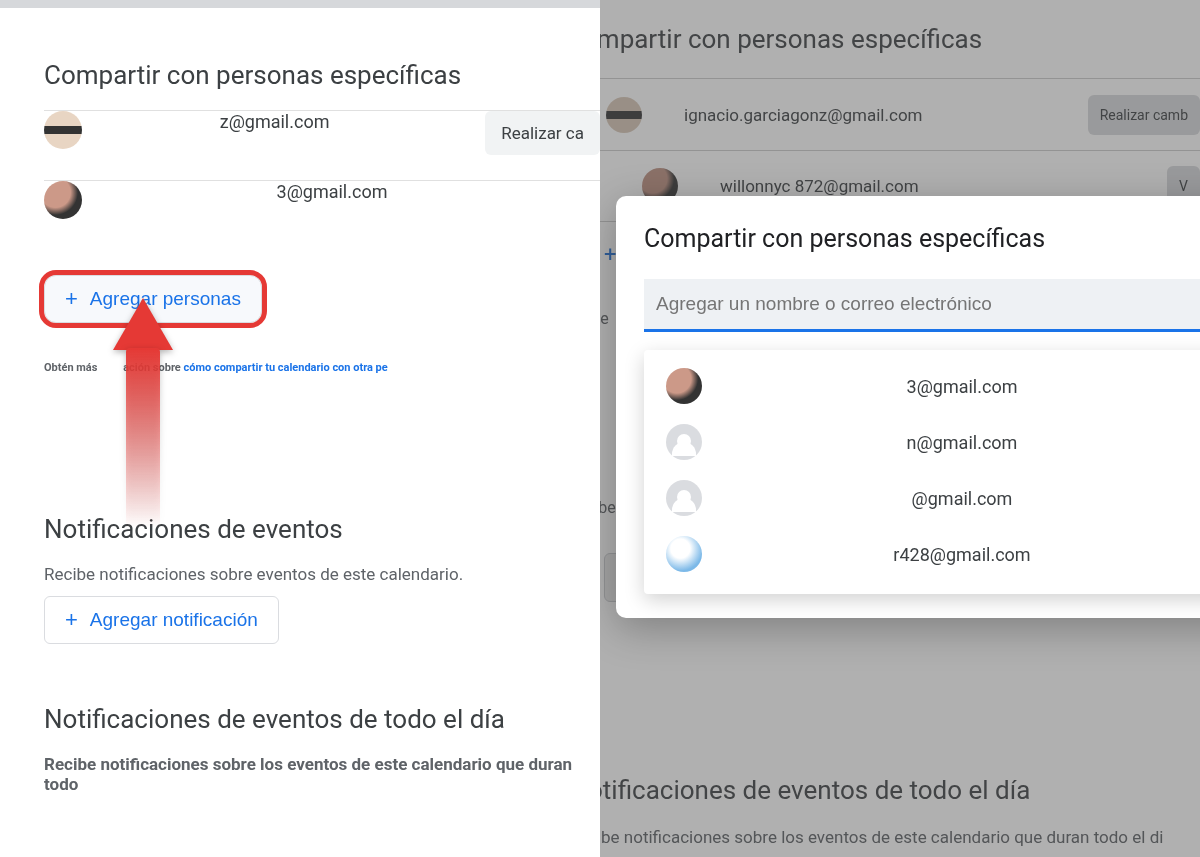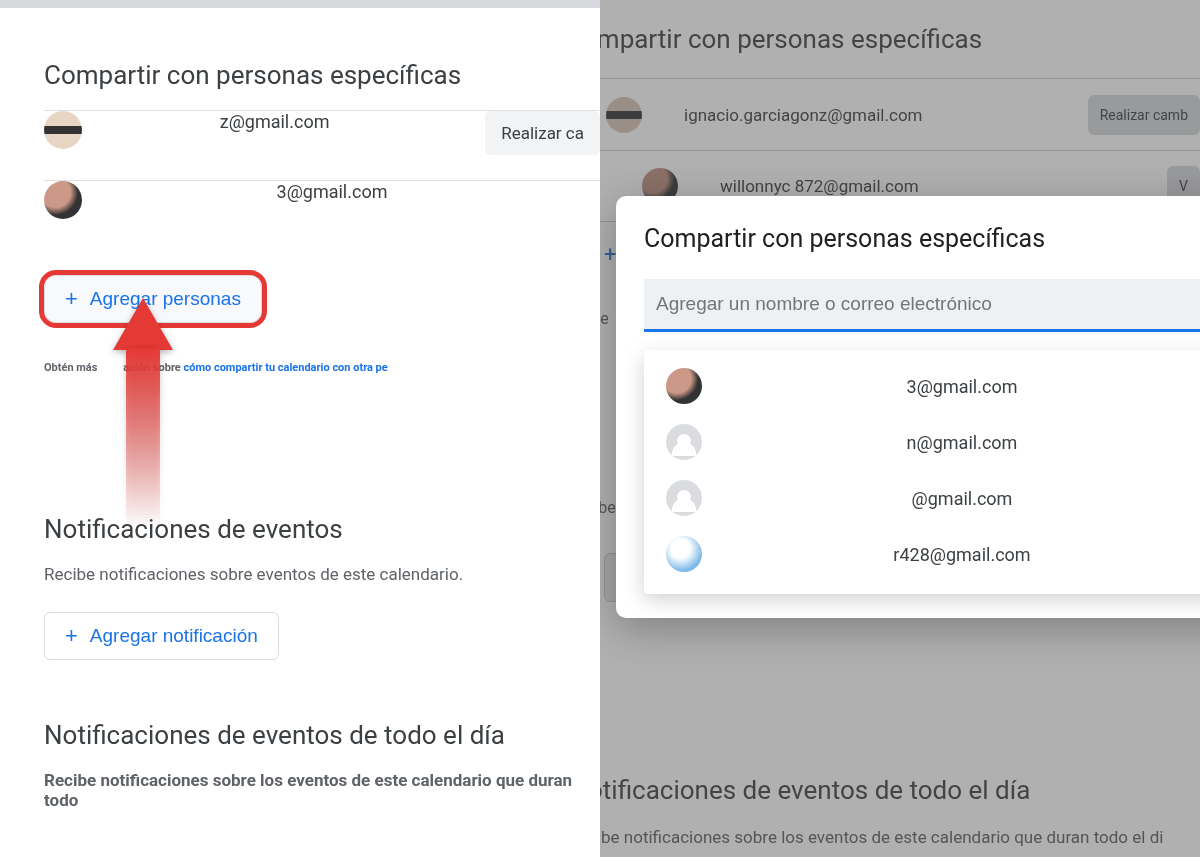--- a/index.html
+++ b/index.html
@@ -128,21 +128,21 @@
   }
   .info-link { color: #1a73e8; text-decoration: none; }
 
   .section-title.gap {
     margin-top: 140px;
   }
   .subtext {
     font-size: 17px;
     color: #5f6368;
     margin-top: 18px;
-    margin-bottom: 28px;
+    margin-bottom: 12px;
   }
   .add-notif-btn {
     display: inline-flex;
     align-items: center;
     gap: 12px;
     color: #1a73e8;
     font-size: 19px;
     background: #fff;
     border: 1px solid #dadce0;
     border-radius: 6px;

